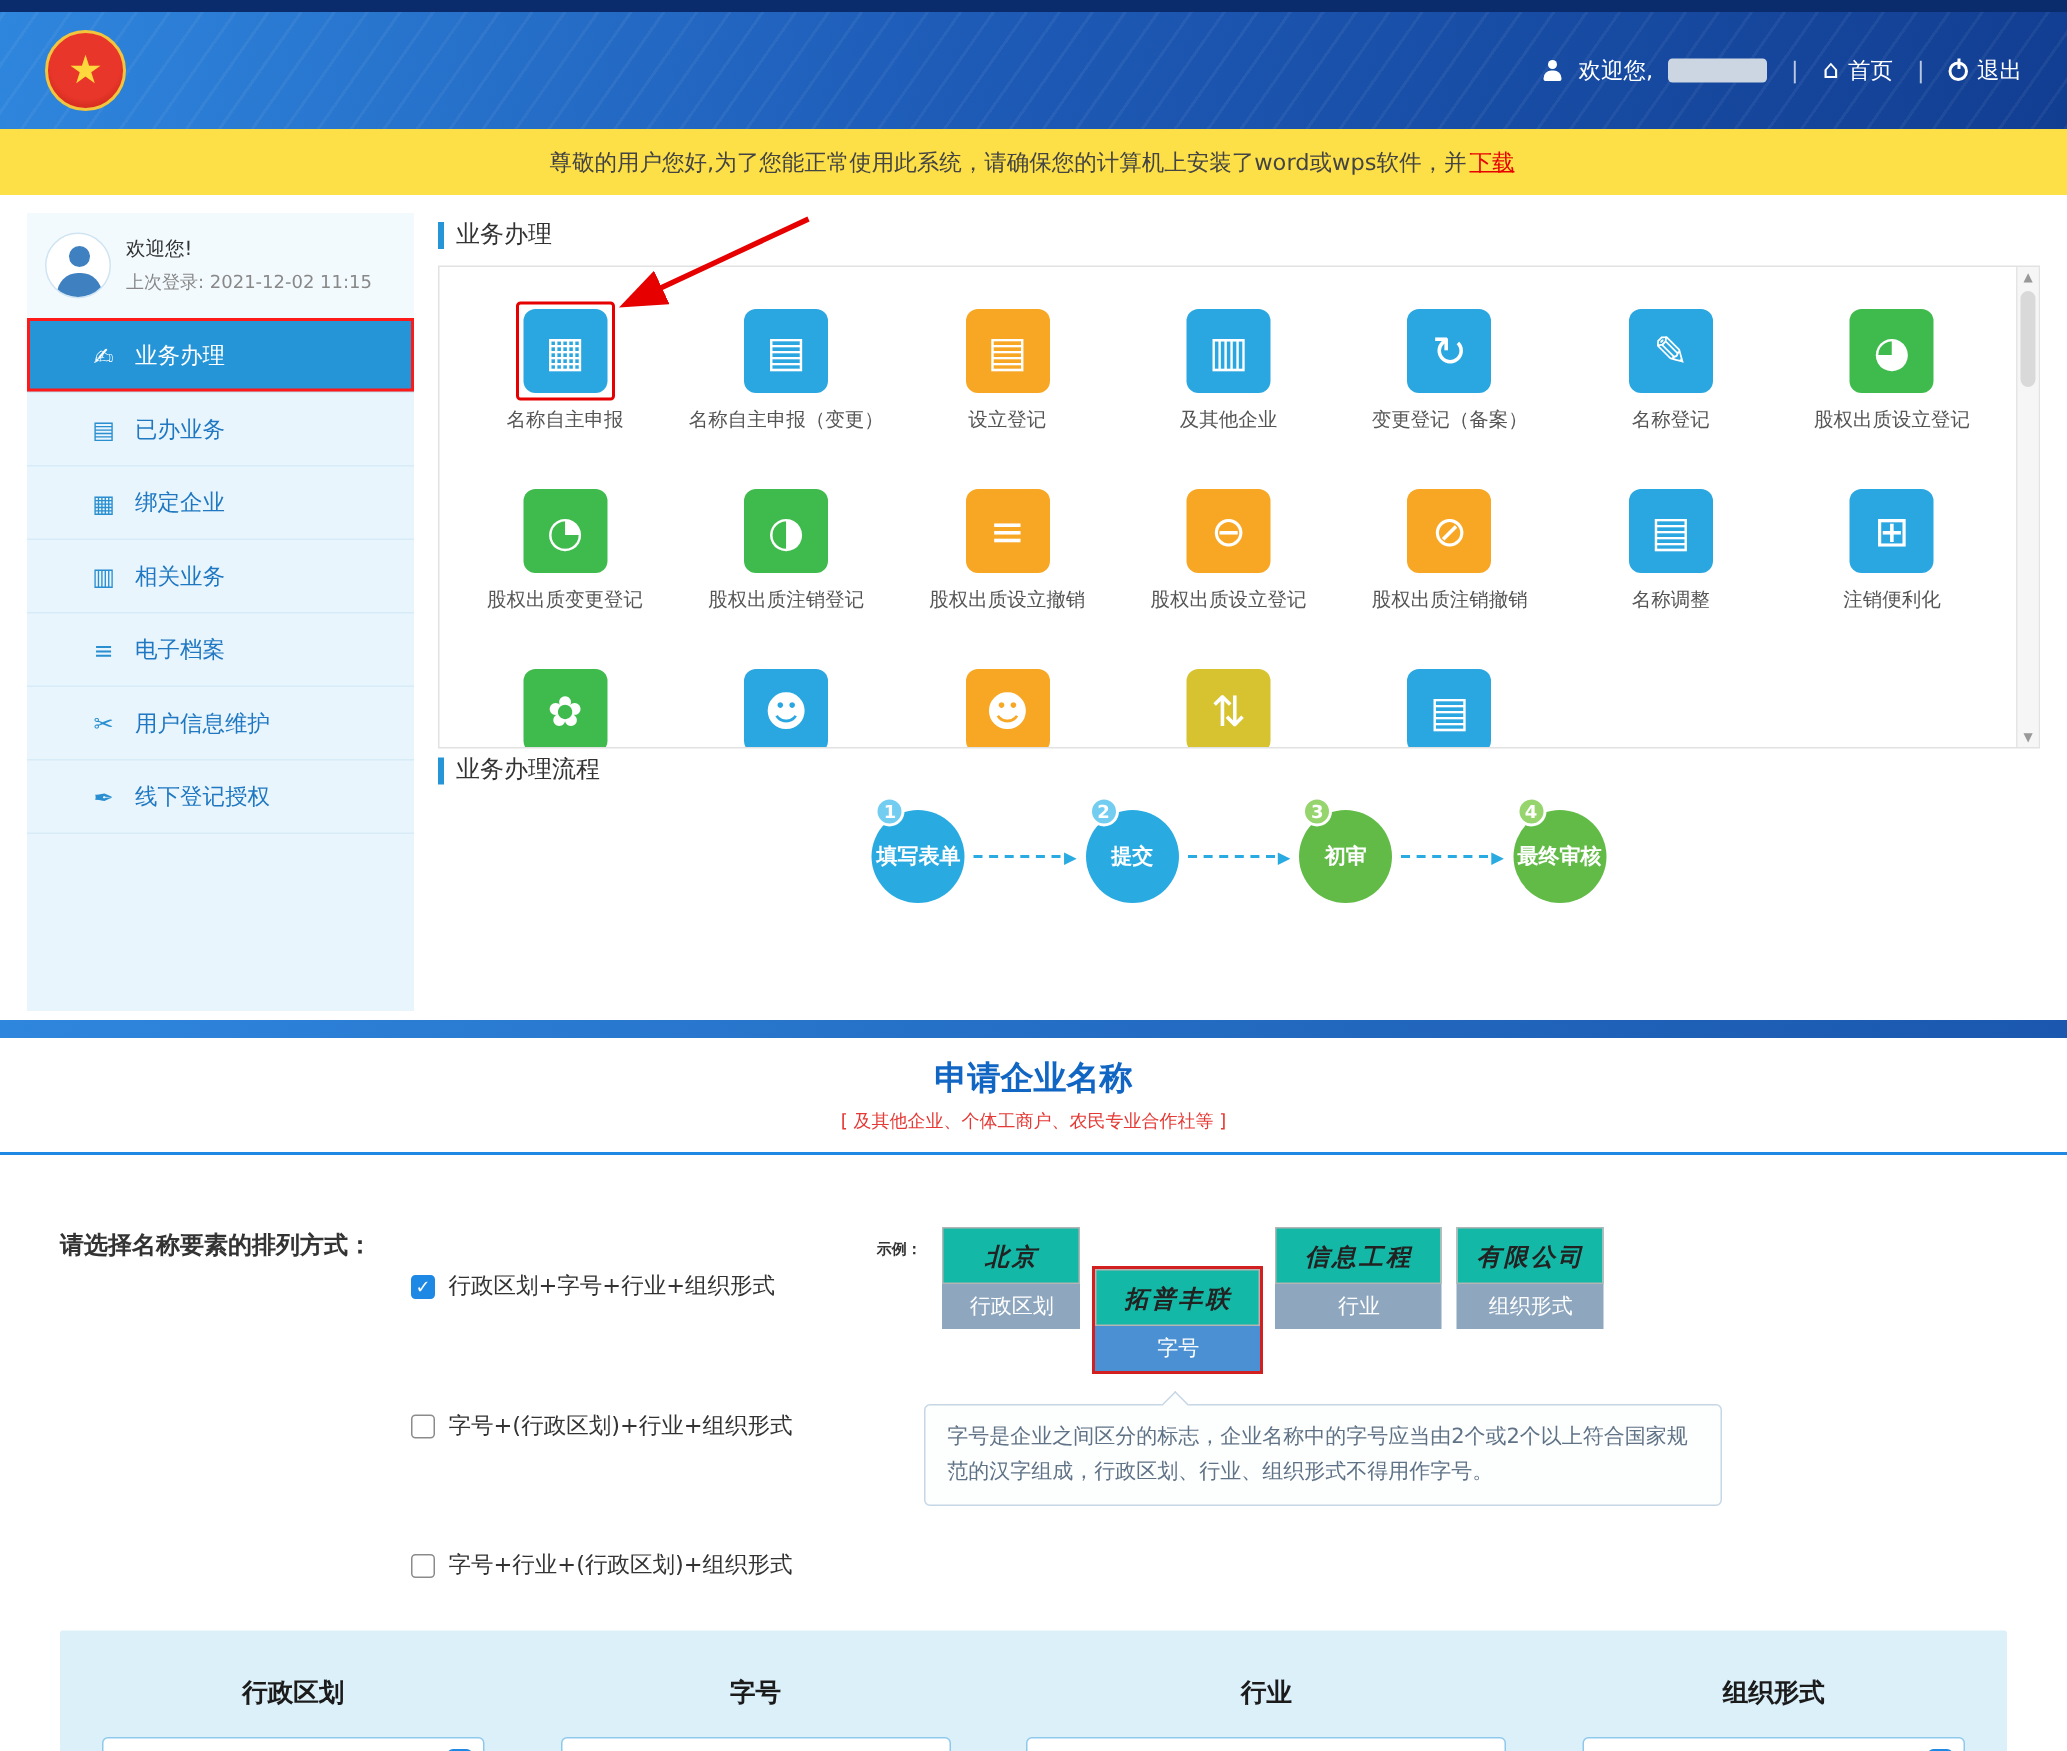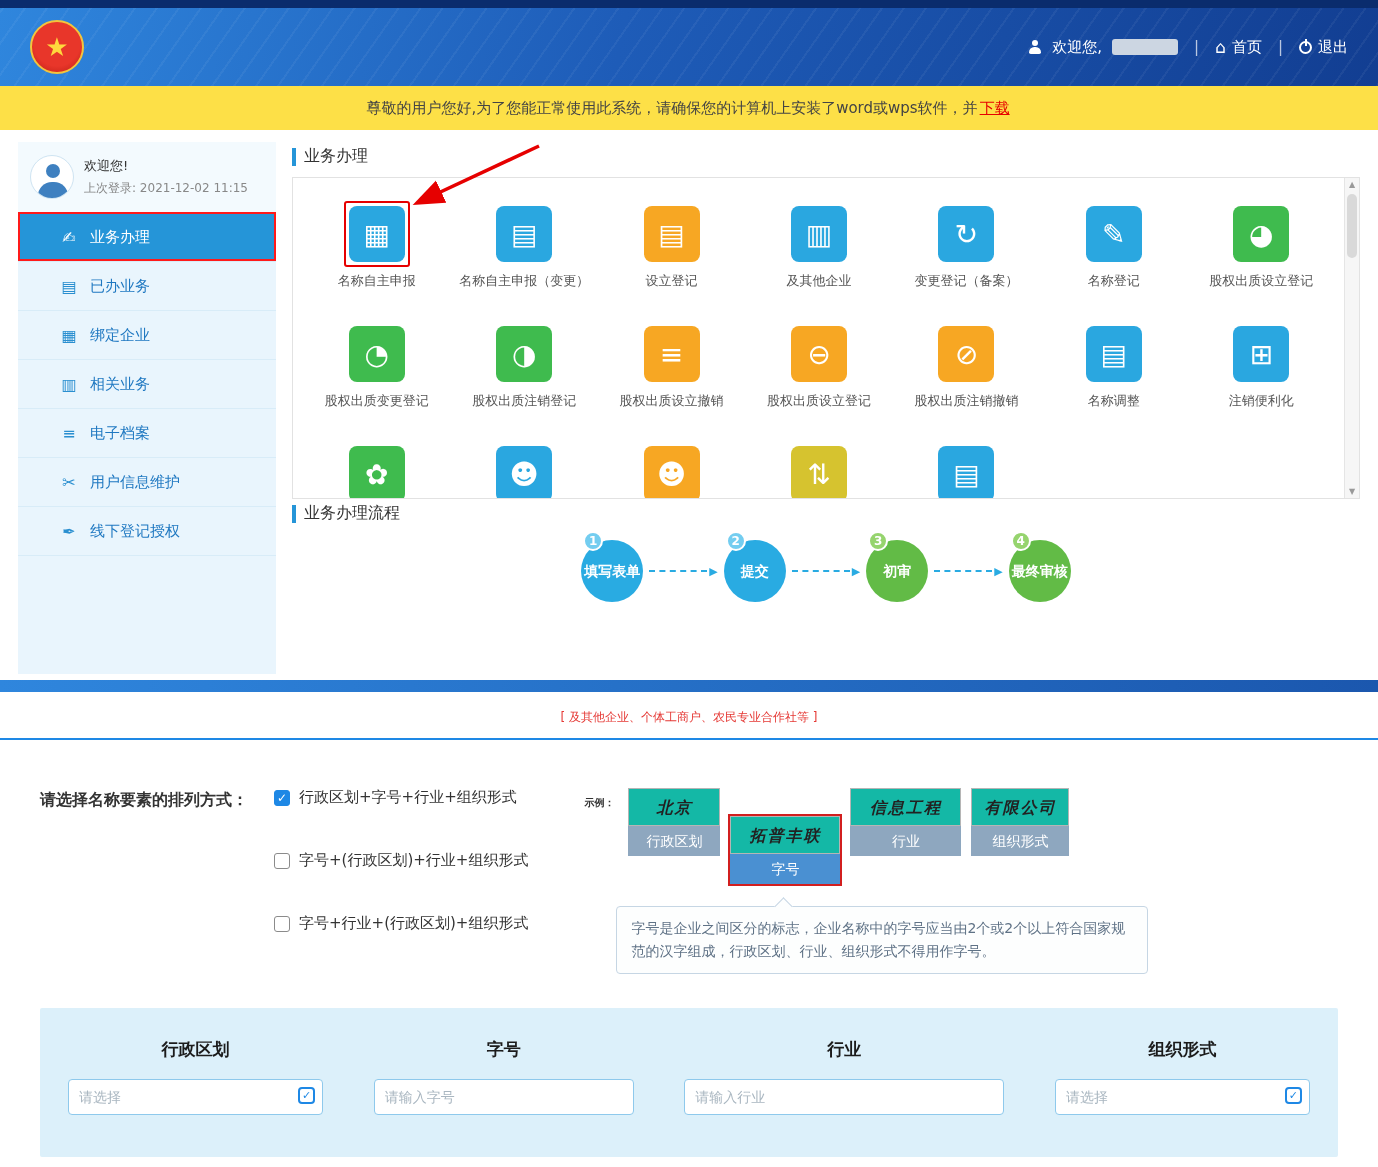--- a/index.html
+++ b/index.html
@@ -90,21 +90,21 @@
   .page2-bar { height:12px; background:linear-gradient(90deg,#2f86dd,#1b57ae); }
   .page2-head { text-align:center; padding-top:12px; }
   .page2-title { color:#1166c4; font-size:22px; font-weight:bold; }
   .page2-sub { color:#e53935; font-size:12px; margin-top:5px; }
   .blue-line { height:2px; background:#1e88e5; margin-top:12px; }
 
   .form-area { padding:48px 40px 0; }
   .row1 { display:flex; align-items:flex-start; }
   .arr-label { font-size:16px; font-weight:bold; margin-top:2px; white-space:nowrap; }
   .options { margin-left:26px; display:flex; flex-direction:column; gap:44px; }
-  .option { display:flex; align-items:center; gap:9px; font-size:15px; cursor:pointer; white-space:nowrap; }
+  .option { display:flex; align-items:center; gap:9px; font-size:15px; cursor:pointer; white-space:nowrap;margin-top:30px; }
   .cb { width:16px; height:16px; border:1px solid #8b8b8b; border-radius:3px; background:#fff;
         display:flex; align-items:center; justify-content:center; flex-shrink:0; }
   .cb.checked { background:#1e88e5; border-color:#1e88e5; color:#fff; font-size:12px; }
   .cb.checked::after { content:"✓"; }
 
   .example-area { margin-left:56px; display:flex; }
   .ex-label { font-size:10px; font-weight:bold; margin-right:14px; margin-top:8px; white-space:nowrap; }
   .ex-col { display:flex; flex-direction:column; }
   .boxes { display:flex; gap:10px; align-items:flex-start; }
   .ex-box { text-align:center; cursor:default; }
@@ -401,20 +401,21 @@
         <span class="badge green">4</span>
         <span>最终审核</span>
       </div>
     </div>
   </main>
 </div>
 
 <section class="page2">
   <div class="page2-bar"></div>
   <div class="page2-head">
+    <div class="page2-title">申请企业名称</div>
     <div class="page2-sub">[ 及其他企业、个体工商户、农民专业合作社等 ]</div>
   </div>
   <div class="blue-line"></div>
 
   <div class="form-area">
     <div class="row1">
       <div class="arr-label">请选择名称要素的排列方式：</div>
 
       <div class="options">
         <div class="option">

